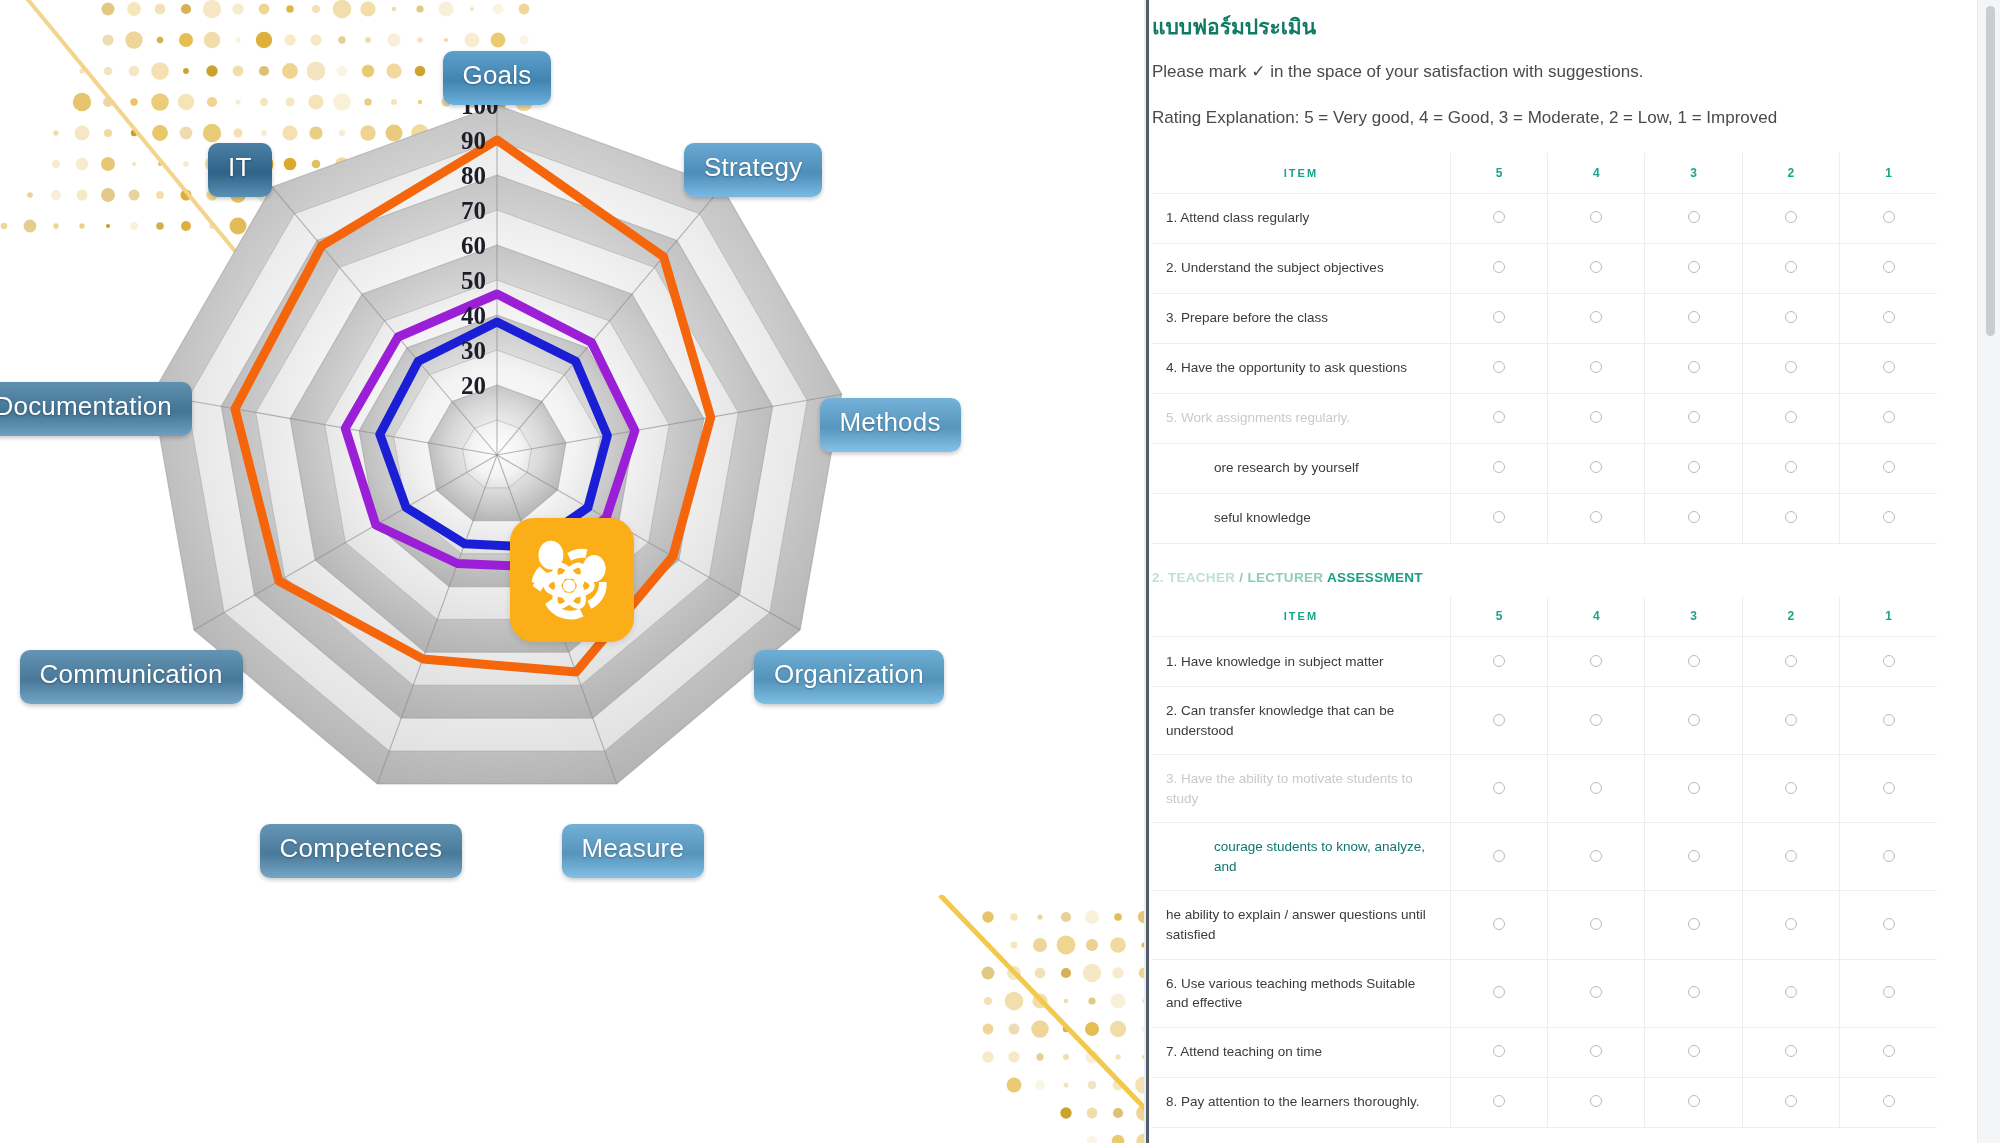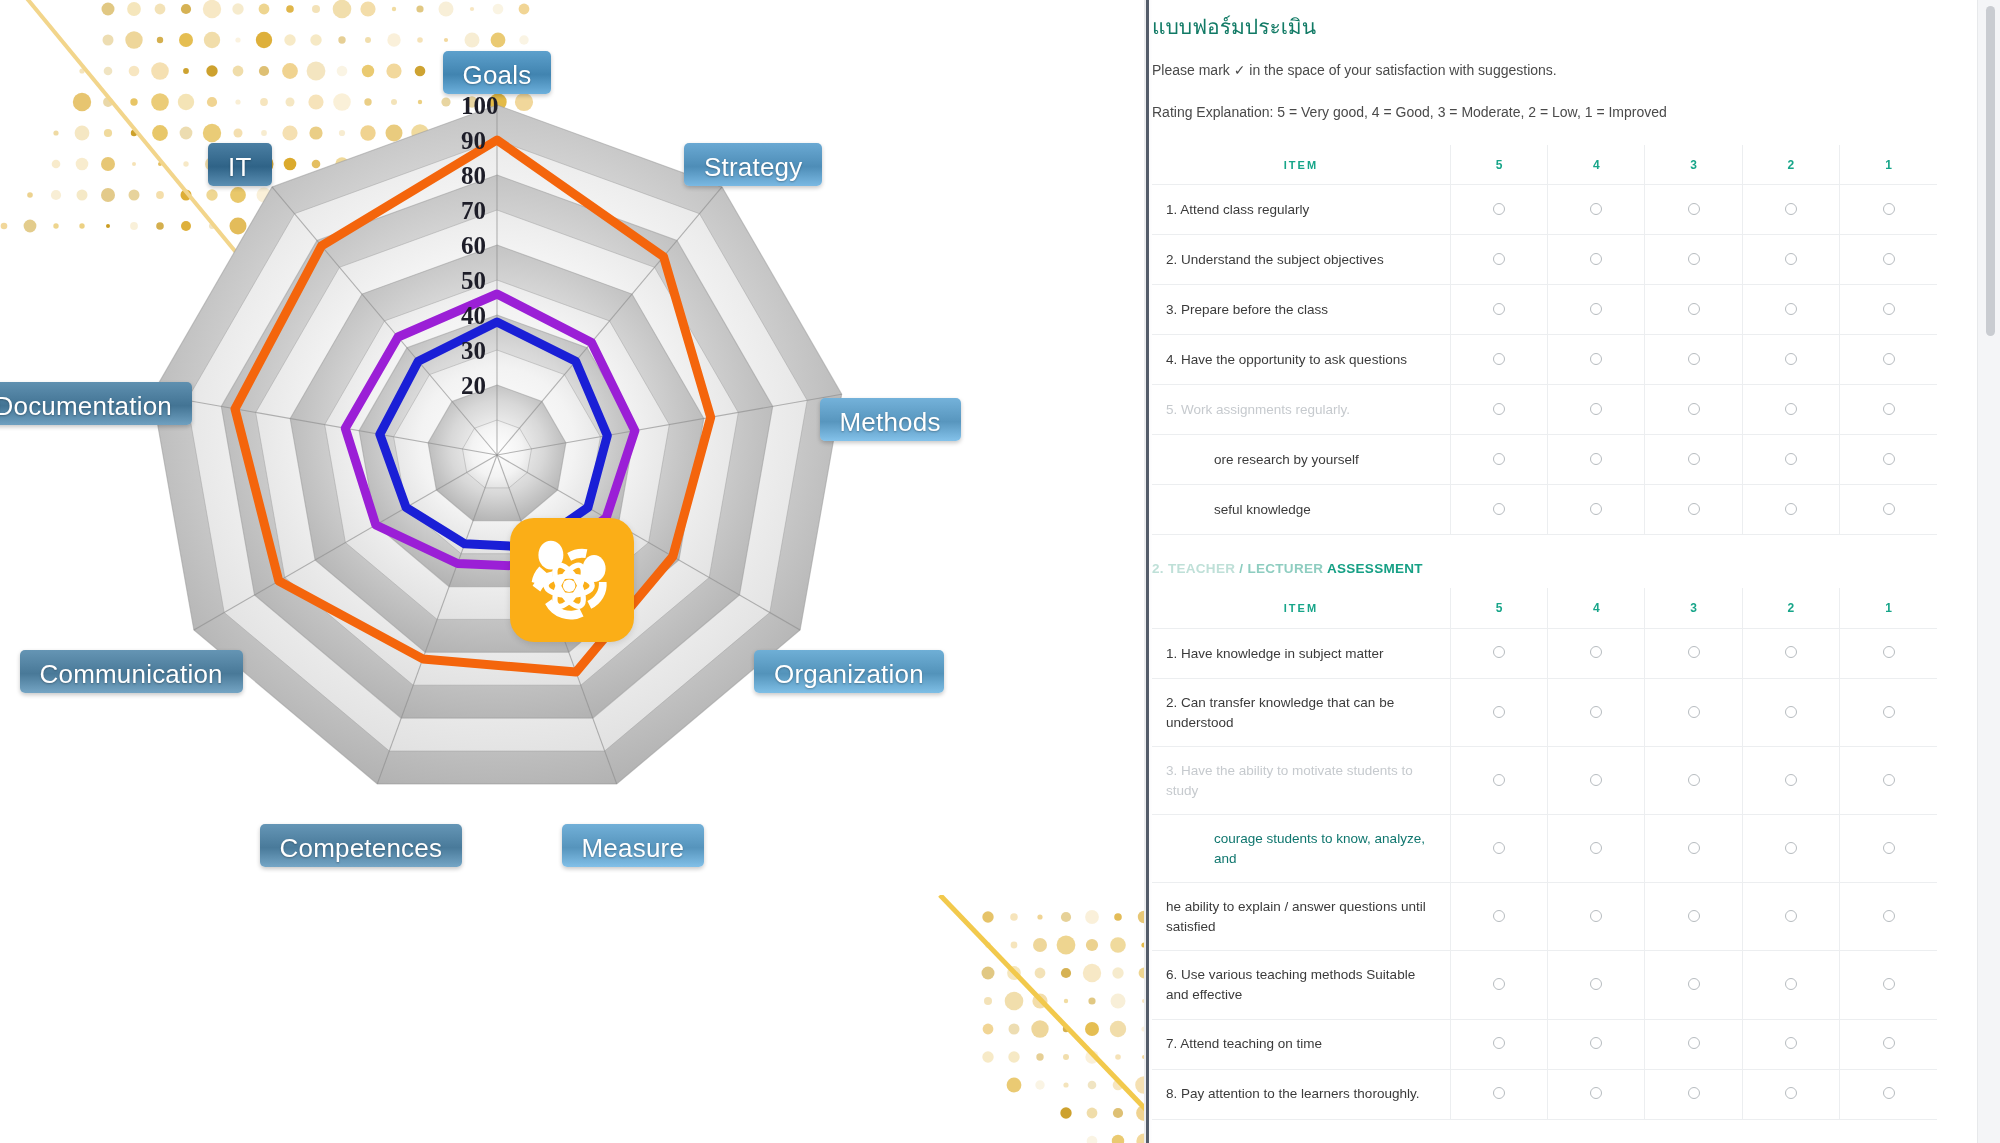--- a/index.html
+++ b/index.html
@@ -40,22 +40,22 @@
     left: 0; top: 0;
     width: 1152px; height: 1143px;
   }
 
   
   .axis-chip {
     position: absolute;
     color: #ffffff;
     font-size: 26px;
     line-height: 1;
-    padding: 11px 20px 6px 20px;
-    border-radius: 5px;
+    padding: 11px 20px 17px 20px;
+    border-radius: 10px;
     white-space: nowrap;
     text-shadow: 0 1px 2px rgba(0,0,0,.28);
     box-shadow: 0 2px 4px rgba(0,0,0,.22);
     letter-spacing: .2px;
     text-align: center;
   }
 
   
   .scale-num {
     position: absolute;
@@ -93,27 +93,27 @@
     width: 825px;
     min-height: 1143px;
     background: #ffffff;
     padding: 8px 40px 0 0;
   }
   #doc-inner { padding: 0 0 0 0; }
 
   .doc-title {
     color: #117a65;
     font-size: 21px;
-    font-weight: 400;
+    font-weight: 700;
     margin: 6px 0 22px 0;
     line-height: 1.2;
   }
   .doc-note {
     color: #4a4a4a;
-    font-size: 14px;
+    font-size: 17px;
     margin: 0 0 23px 0;
     line-height: 1.35;
   }
   .doc-section {
     color: #16a085;
     font-size: 13.5px;
     font-weight: 700;
     letter-spacing: .3px;
     margin: 26px 0 12px 0;
   }

